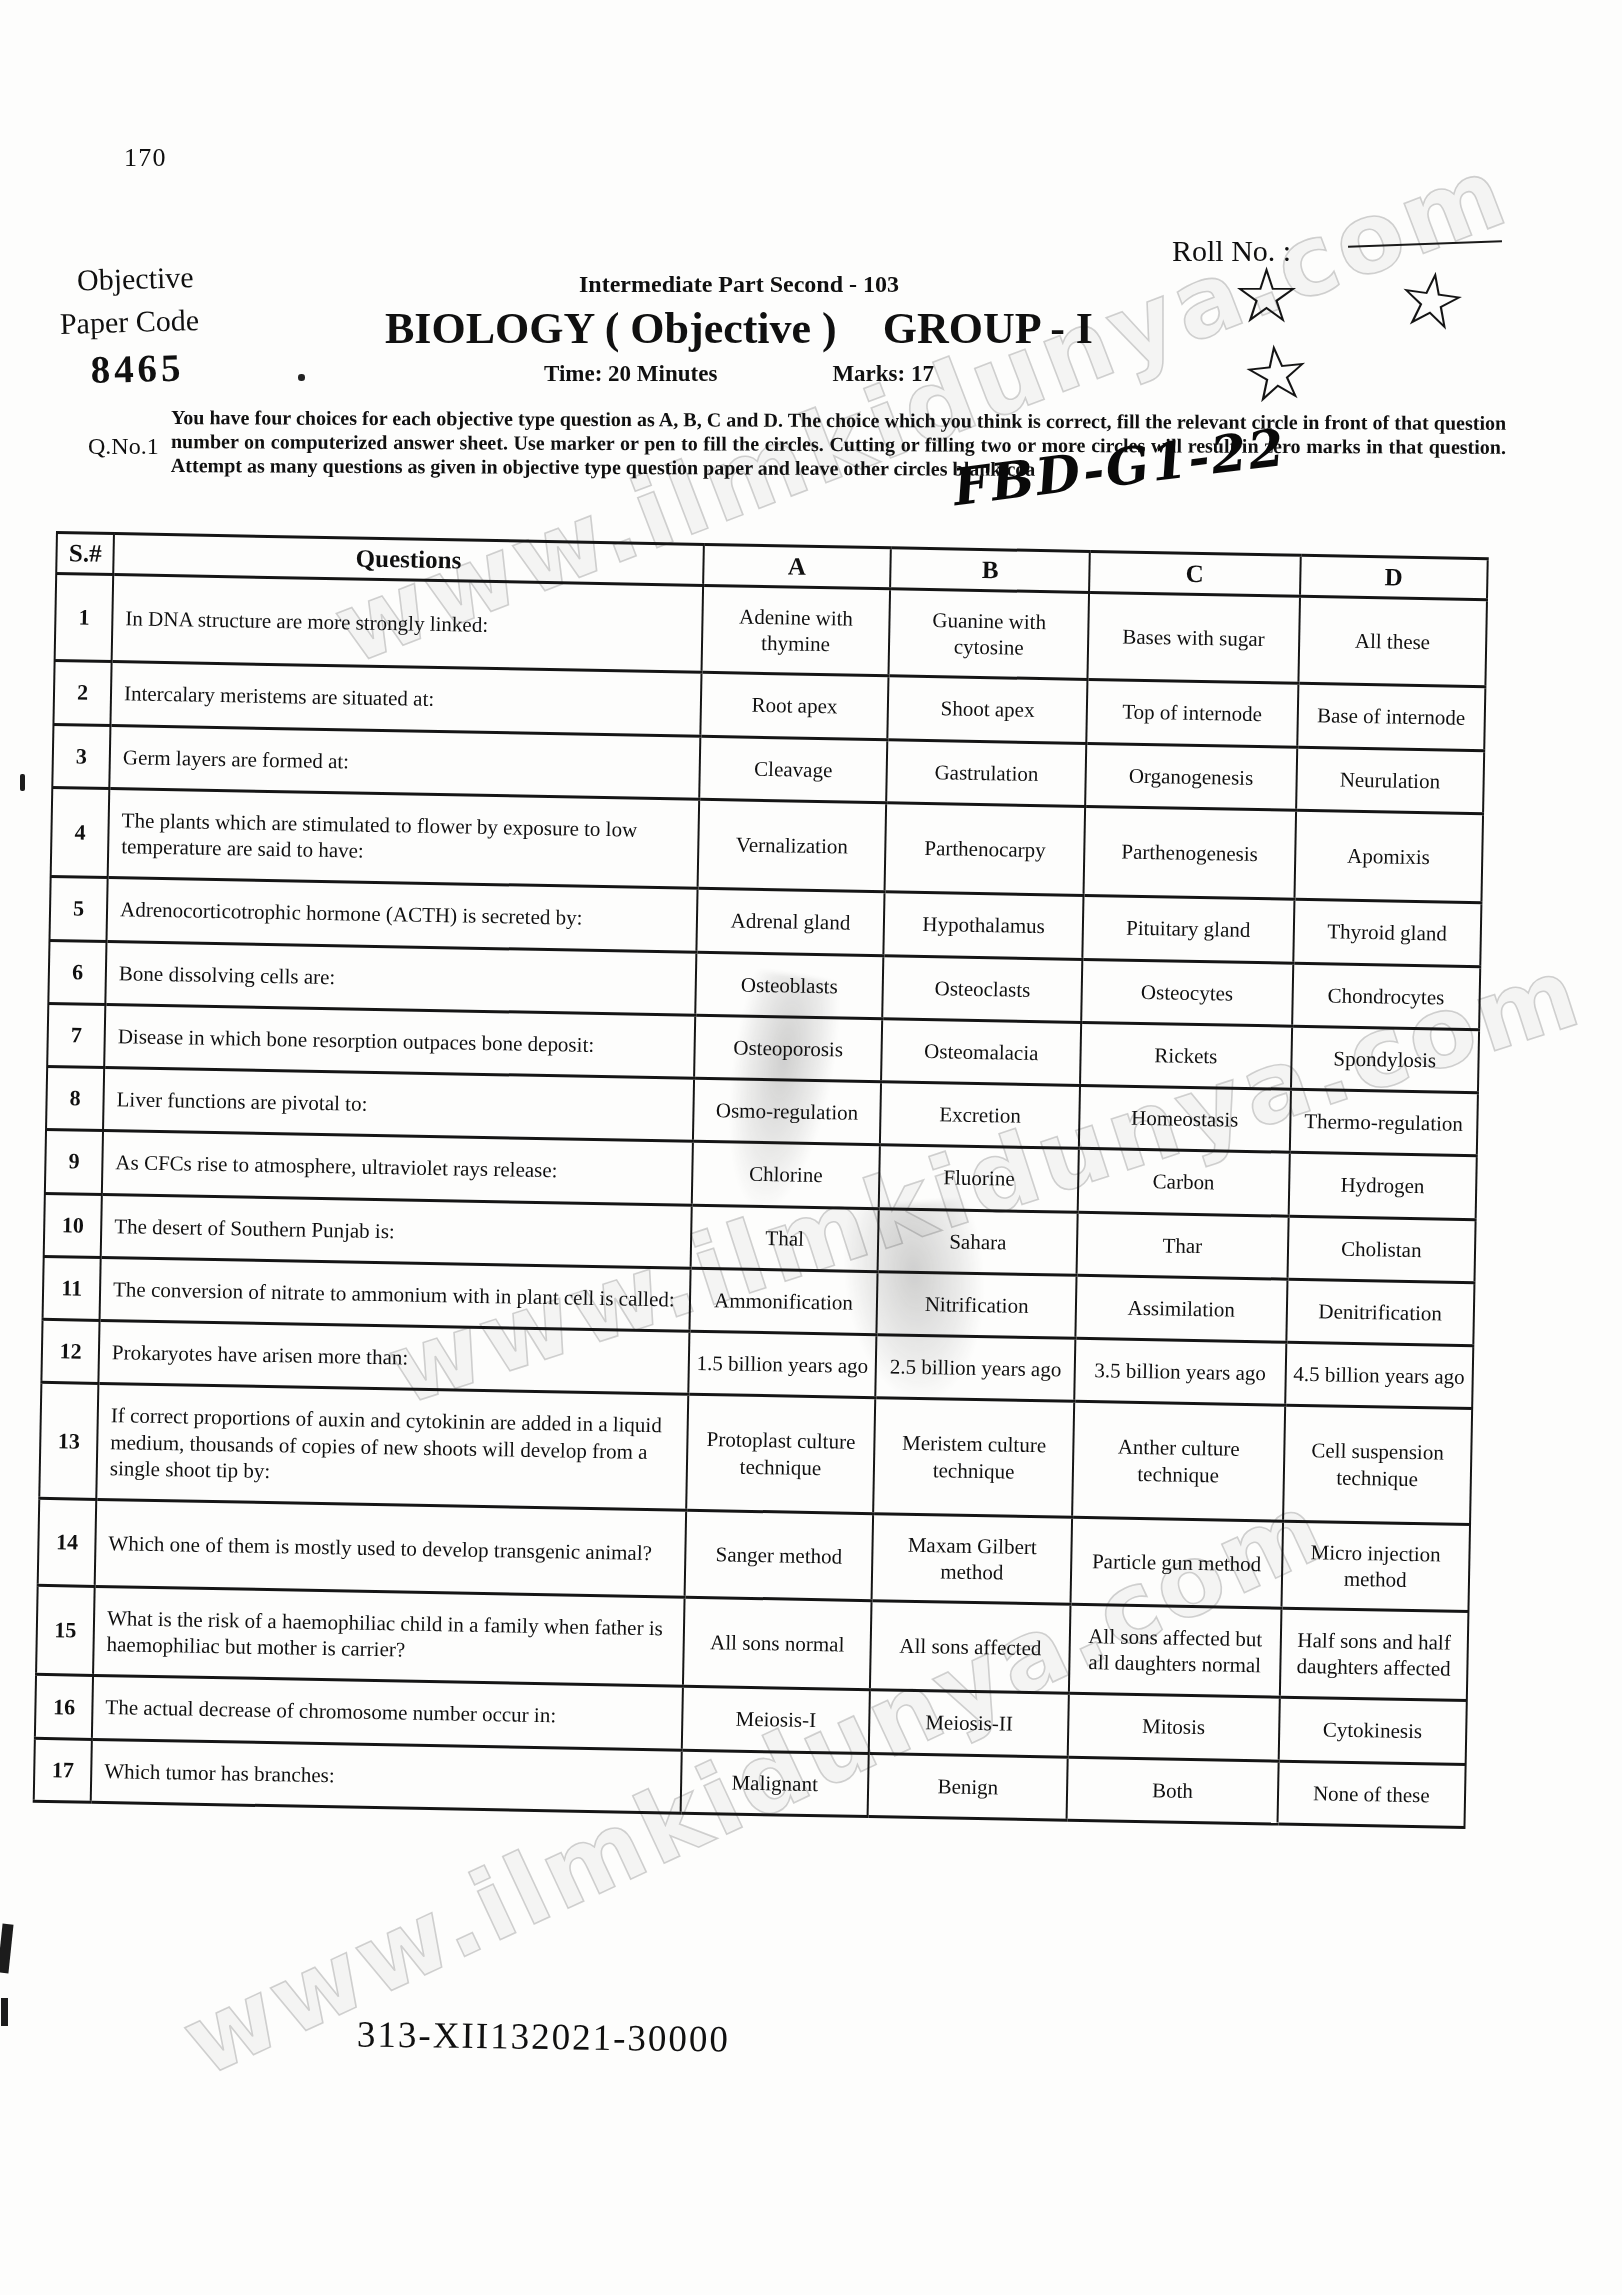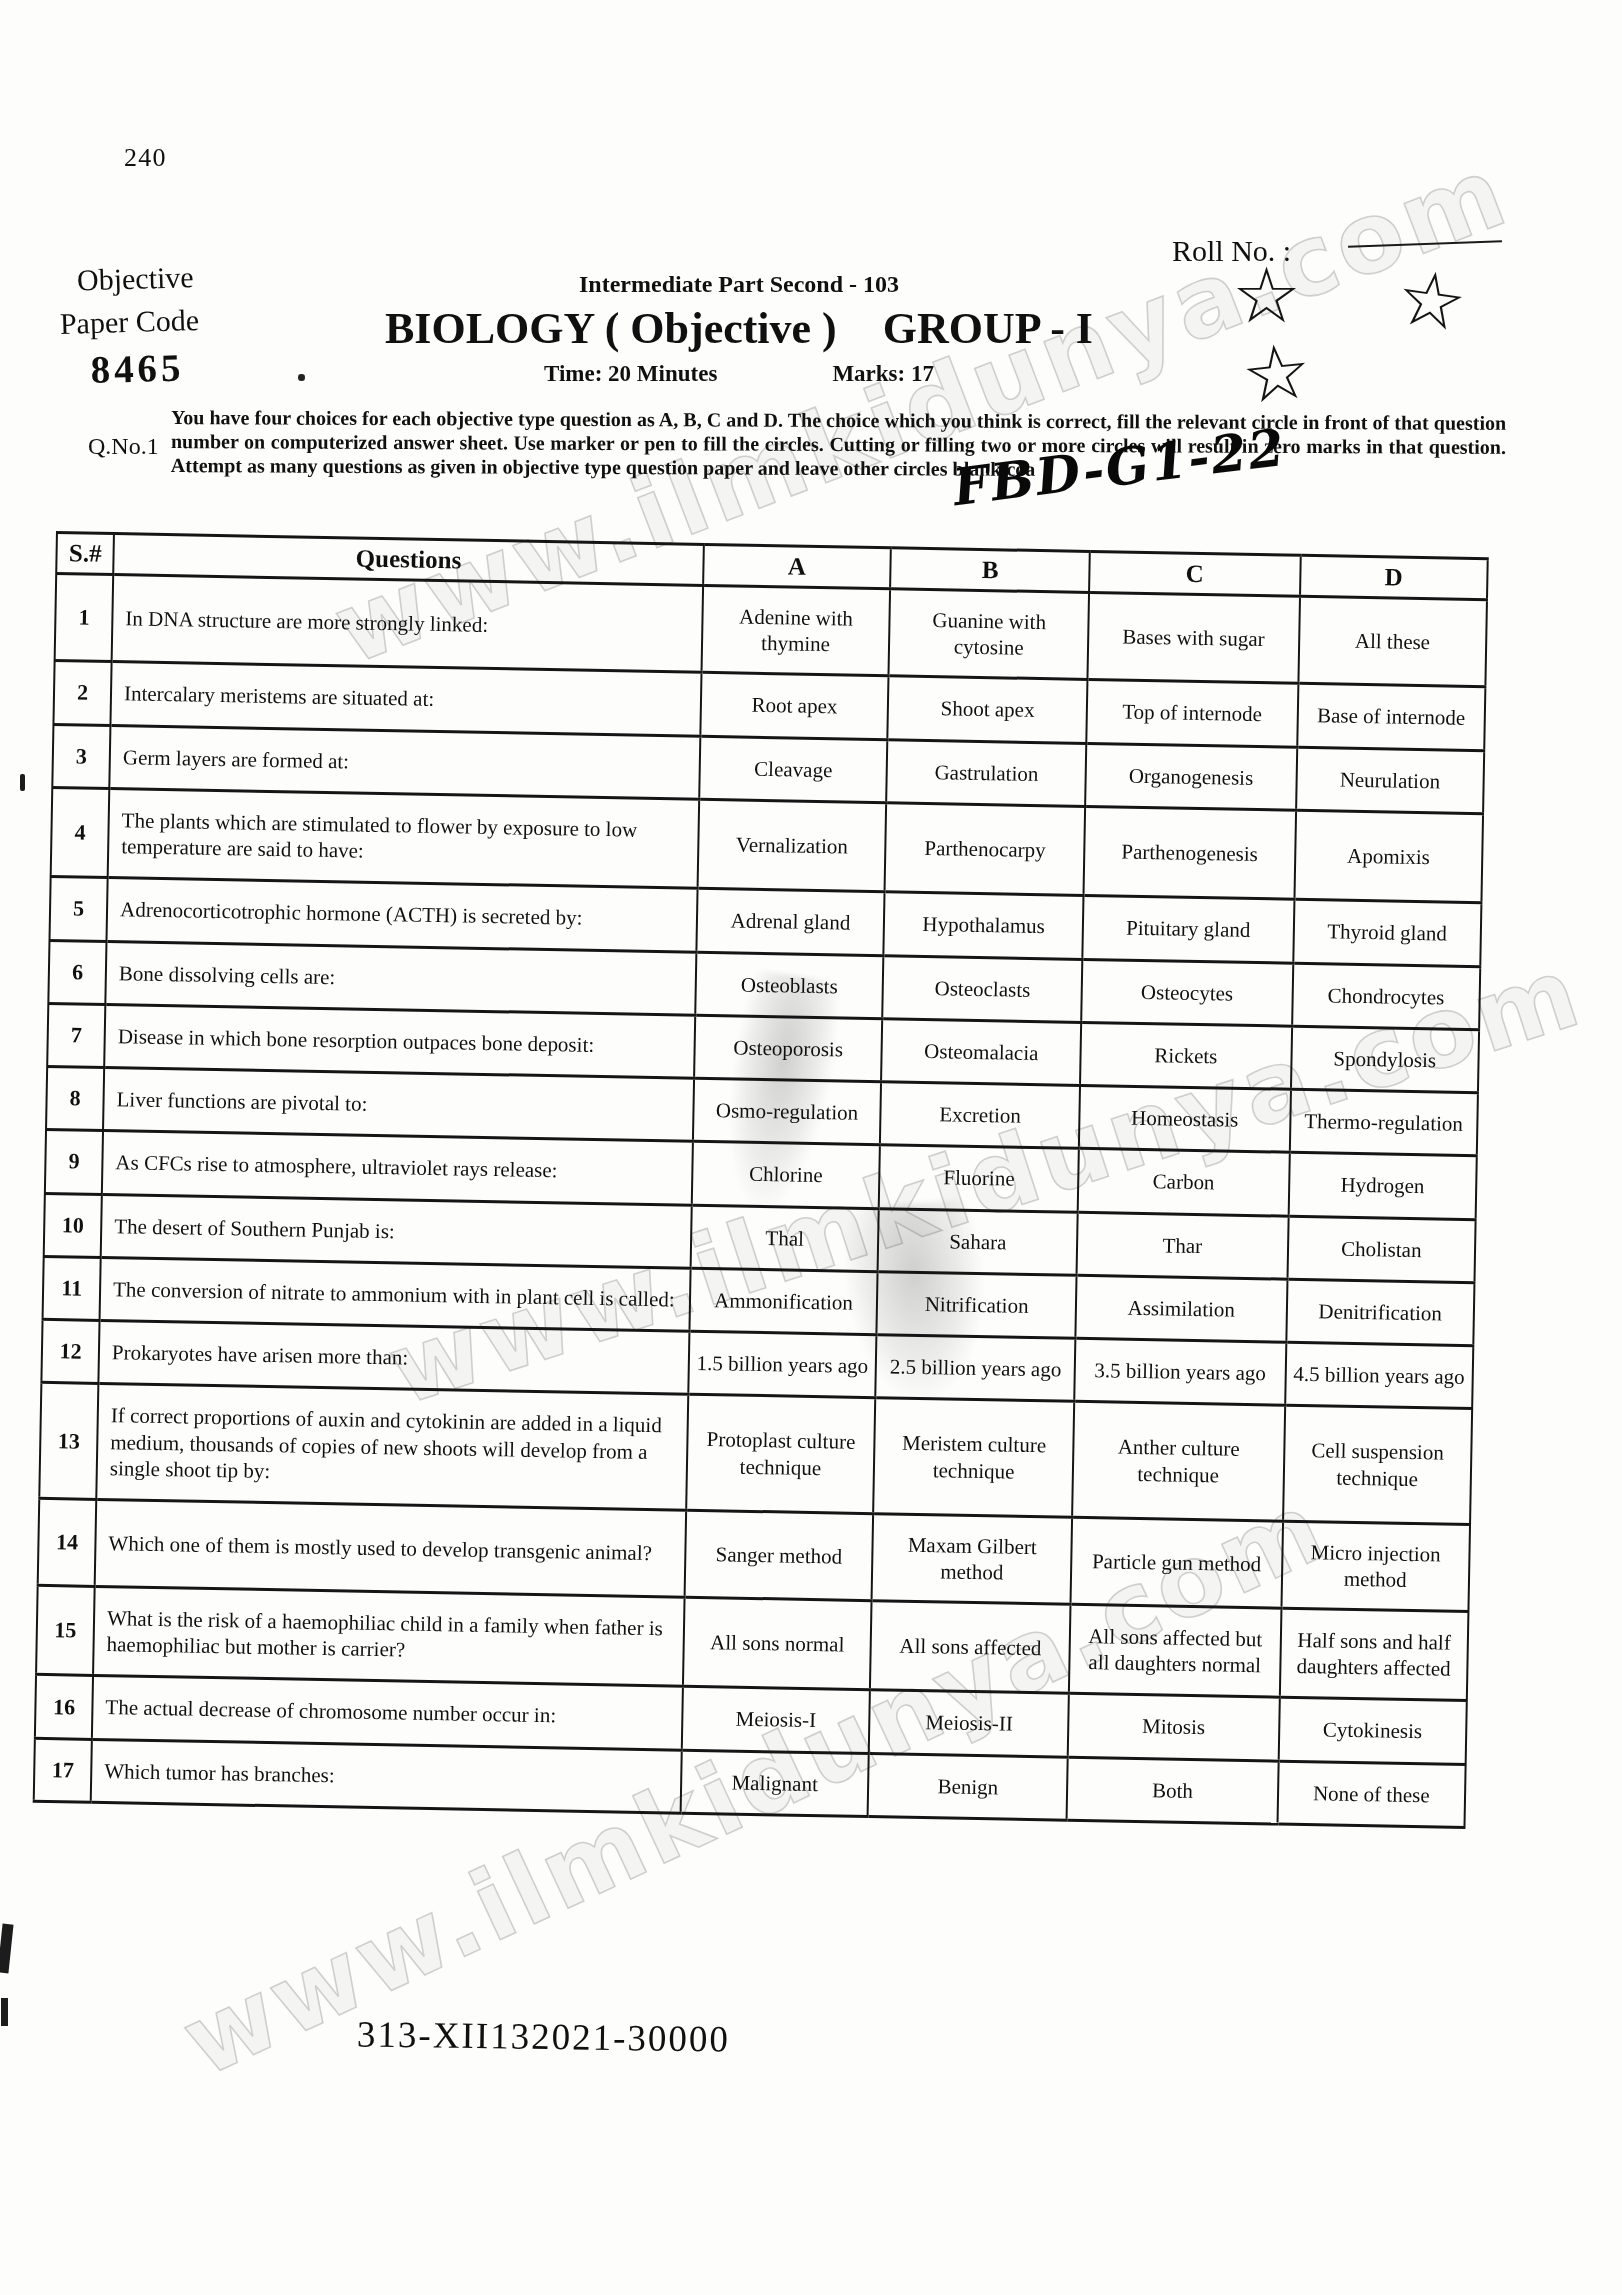--- a/index.html
+++ b/index.html
@@ -89,21 +89,21 @@
 
   <div class="wm wm1">www.ilmkidunya.com</div>
   <div class="wm wm2">www.ilmkidunya.com</div>
   <div class="wm wm3">www.ilmkidunya.com</div>
   <div class="smudge smudge1"></div>
   <div class="smudge smudge2"></div>
   <div class="edge-mark edge1"></div>
   <div class="edge-mark edge2"></div>
   <div class="edge-mark edge3"></div>
 
-  <div class="page-number">240</div>
+  <div class="page-number">170</div>
   <div class="roll-no">Roll No. :</div>
   <div class="roll-line"></div>
 
   <div class="left-block">
     <div class="l1">Objective</div>
     <div class="l2">Paper Code</div>
     <div class="l3">8465</div>
   </div>
   <div class="code-dot"></div>
 

